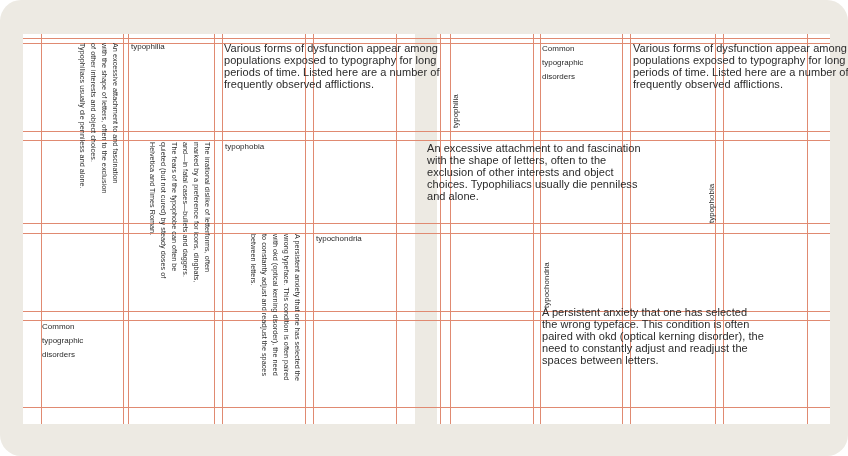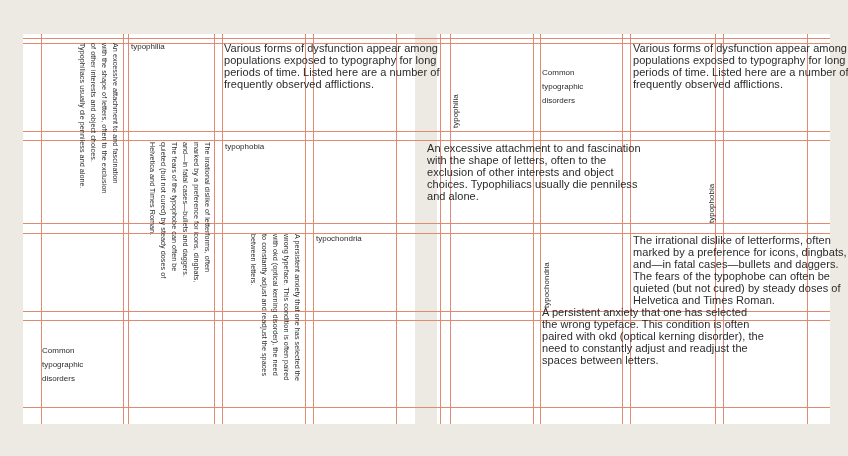--- a/index.html
+++ b/index.html
@@ -1,31 +1,32 @@
 <!DOCTYPE html>
 <html><head>
 <meta charset="utf-8">
 <style>
   html,body { margin:0; padding:0; }
   .stage {
     position:relative; width:848px; height:456px;
     background:#edeae3; overflow:hidden;
     font-family:"Liberation Sans", sans-serif;
+    border-radius:21px;
   }
   .page { position:absolute; background:#ffffff; z-index:1; }
   .page-left  { left:23px;  top:34px; width:392px; height:390px; }
   .page-right { left:437px; top:34px; width:393px; height:390px; }
 
   .hl { position:absolute; left:23px; width:807px; height:1px; background:#e08a71; z-index:2; }
   .vl { position:absolute; top:34px; height:390px; width:1px; background:#e08a71; z-index:2; }
 
   .txt { position:absolute; z-index:3; color:#2b2b2b; }
   .para  { font-size:11px; line-height:12px; white-space:pre; letter-spacing:0.05px; }
   .label { font-size:8px; line-height:10px; white-space:pre; }
-  .heading { font-size:8px; line-height:14px; white-space:pre;margin-top:24px; }
+  .heading { font-size:8px; line-height:14px; white-space:pre; }
 
   
   .rot-cw {
     font-size:7.2px; line-height:11px; white-space:pre; letter-spacing:0.05px;
     transform-origin:0 0; transform:rotate(90deg);
   }
   
   .rot-ccw {
     font-size:8px; line-height:9px; white-space:pre;
     transform-origin:0 0; transform:rotate(-90deg);
@@ -113,26 +114,20 @@
   <div class="txt rot-ccw" style="left:451px; top:128px">typophilia</div>
 
   <div class="txt para" style="left:427px; top:142px">An excessive attachment to and fascination
 with the shape of letters, often to the
 exclusion of other interests and object
 choices. Typophiliacs usually die penniless
 and alone.</div>
 
   <div class="txt rot-ccw" style="left:707px; top:223px">typophobia</div>
 
-  <div class="txt para" style="left:633px; top:234px">The irrational dislike of letterforms, often
-marked by a preference for icons, dingbats,
-and—in fatal cases—bullets and daggers.
-The fears of the typophobe can often be
-quieted (but not cured) by steady doses of
-Helvetica and Times Roman.</div>
 
   <div class="txt rot-ccw" style="left:542px; top:308px">typochondria</div>
 
   <div class="txt para" style="left:542px; top:306px">A persistent anxiety that one has selected
 the wrong typeface. This condition is often
 paired with okd (optical kerning disorder), the
 need to constantly adjust and readjust the
 spaces between letters.</div>
 
 </div>

